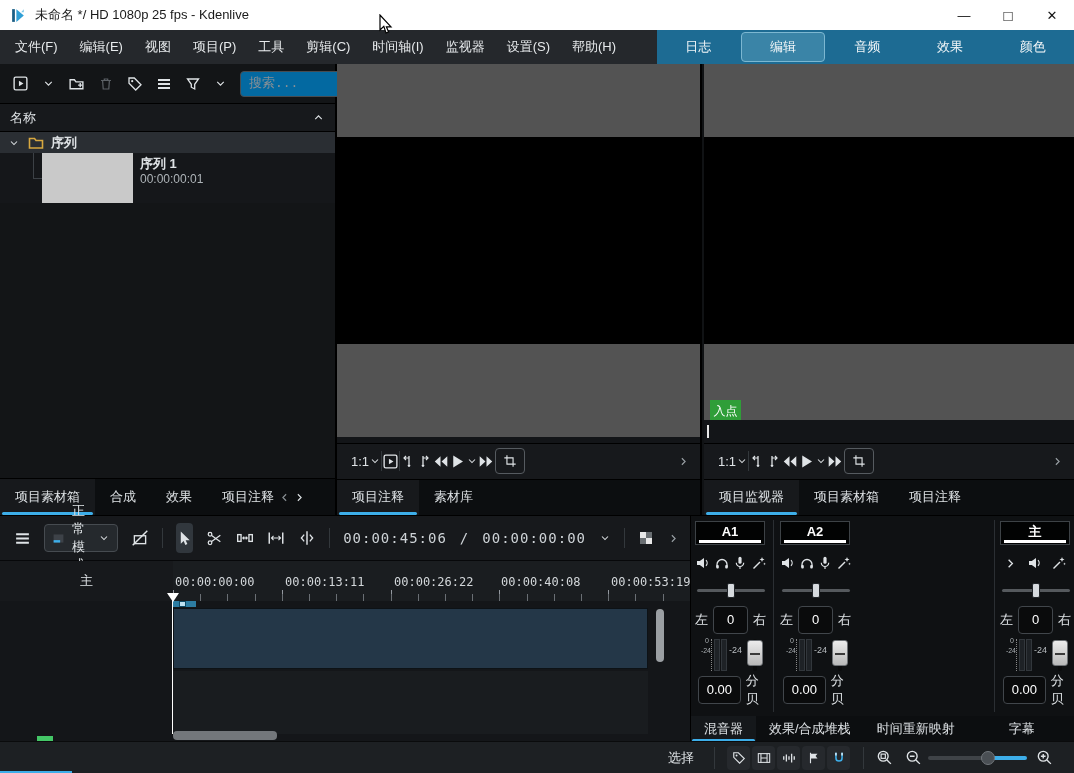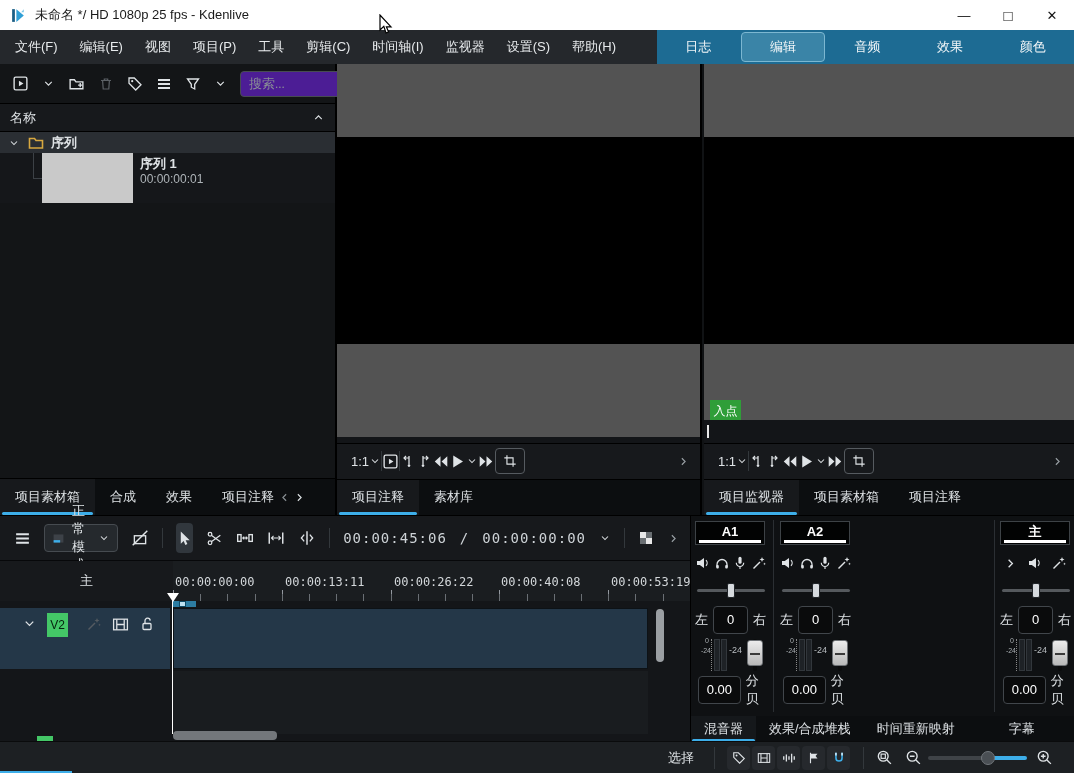--- a/index.html
+++ b/index.html
@@ -20,21 +20,21 @@
   .wtab{flex:1;display:flex;align-items:center;justify-content:center;color:#f2f6f8;}
   .wtab.active{background:#3a84a7;border:1px solid #7cb7d1;border-radius:4px;margin:2px 1px;}
   
   .tabbar{background:#0c0e10;border-top:1px solid #000;display:flex;align-items:stretch;height:37px;box-sizing:border-box;}
   .tab{padding:0 15px;display:flex;align-items:center;color:#dde1e4;position:relative;font-size:13px;white-space:nowrap;}
   .tab.active{background:#17191c;}
   .tab.active::after{content:"";position:absolute;left:2px;right:2px;bottom:0;height:3px;background:#3daee9;border-radius:2px;}
   
   .bin{left:0;top:64px;width:337px;height:451px;background:#131517;border-right:2px solid #000;box-sizing:border-box;display:flex;flex-direction:column;}
   .bin-toolbar{height:39px;display:flex;align-items:center;gap:13px;padding:0 8px 0 12px;flex:none;}
-  .search{margin-left:auto;width:110px;height:26px;background:#4c1d95;border:1px solid #474c51;border-radius:4px;color:#cfd4d8;padding:0 8px;font-size:13px;box-sizing:border-box;font-family:Liberation Serif, serif;}
+  .search{margin-left:auto;width:110px;height:26px;background:#0369a1;border:1px solid #474c51;border-radius:4px;color:#cfd4d8;padding:0 8px;font-size:13px;box-sizing:border-box;font-family:Liberation Mono, monospace;}
   .search::placeholder{color:#8a9095;}
   .bin-colhead{height:27px;background:#17191c;border-top:1px solid #000;border-bottom:1px solid #000;display:flex;align-items:center;padding:0 10px;flex:none;}
   .row-folder{height:21px;background:#2a2e33;display:flex;align-items:center;flex:none;}
   .row-clip{height:50px;background:#15171a;display:flex;flex:none;position:relative;}
   .thumb{position:absolute;left:42px;top:0;width:91px;height:50px;background:#c9c9c9;}
   .binfill{flex:1;background:#131517;}
   
   .mon{top:64px;height:451px;display:flex;flex-direction:column;position:absolute;}
   .mon-gray{background:#535353;flex:none;}
   .mon-video{background:#000;height:207px;flex:none;}
@@ -511,35 +511,20 @@
       <span class="rlab" style="left:221px">00:00:26:22</span>
       <span class="rlab" style="left:328px">00:00:40:08</span>
       <span class="rlab" style="left:438px">00:00:53:19</span>
       <span class="ticks-maj"></span>
       <span class="ticks-min"></span>
     </div>
     <div class="zonebar">
         <span class="zh"></span>
       </div>
 
-    <div class="trackhead" style="top:92px;height:61px;background:#243748">
-      <svg class="ic" width="15" height="15">
-          <use href="#s-chevdown"></use>
-        </svg>
-      <span class="tbadge">V2</span>
-      <svg class="ic" width="16" height="16" style="color:#555b61;margin-left:8px">
-          <use href="#s-wand"></use>
-        </svg>
-      <svg class="ic" width="17" height="17">
-          <use href="#s-film"></use>
-        </svg>
-      <svg class="ic" width="16" height="16">
-          <use href="#s-lockopen"></use>
-        </svg>
-    </div>
     <div class="lane" style="top:92px;height:61px;background:#243748;border:1px solid #0d1216;box-sizing:border-box"></div>
 
     <div class="lane" style="top:155px;height:63px;background:#191c1f"></div>
 
     <div class="abs" style="left:37px;top:220px;width:16px;height:6px;background:#44c767"></div>
 
     <div class="phead"></div>
     <div class="pline"></div>
     <div class="vscroll"></div>
     <div class="hscroll"></div>

